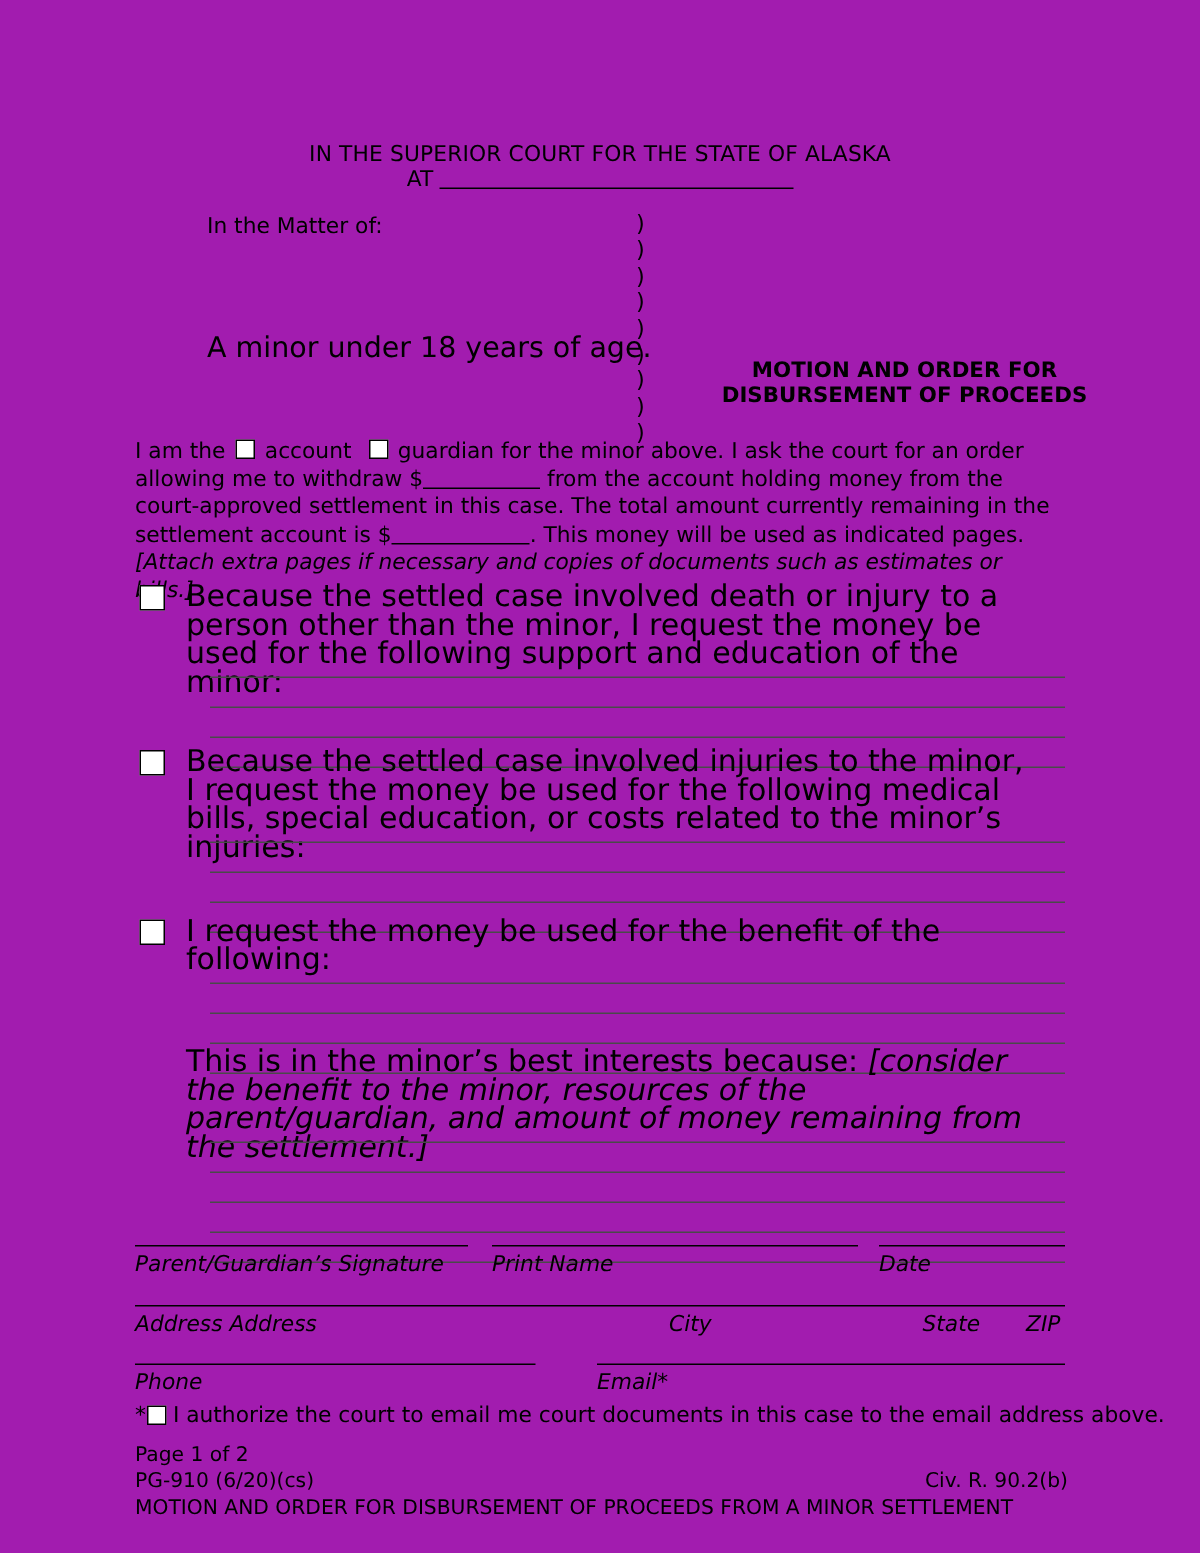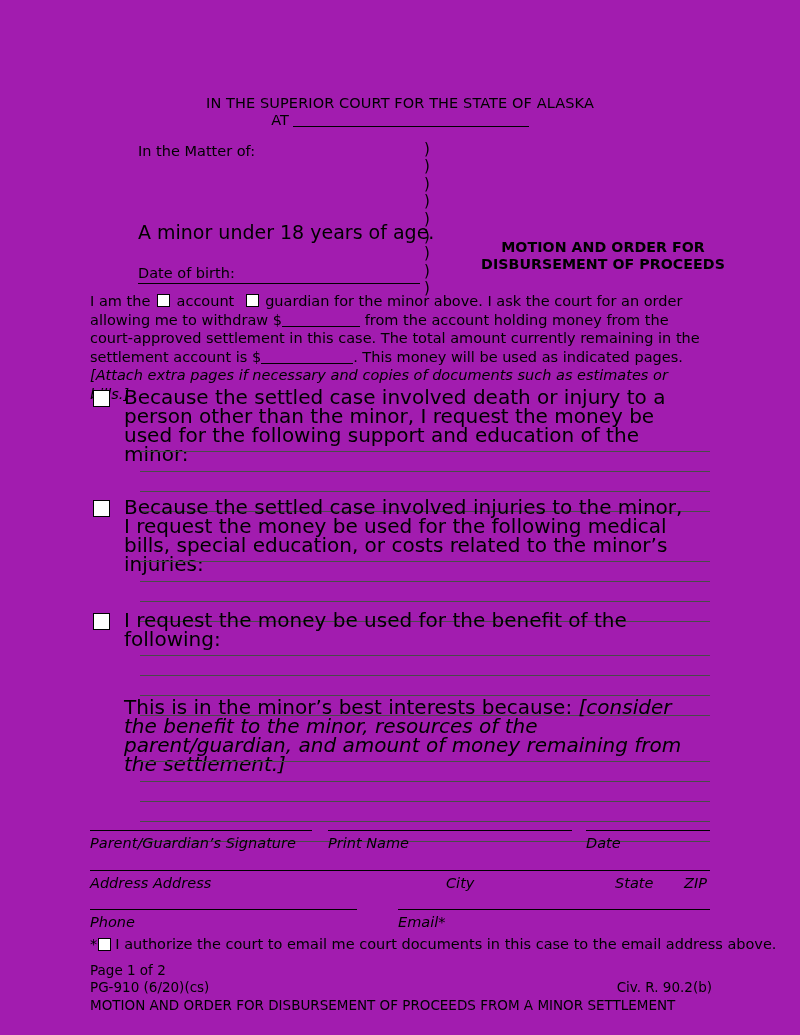--- a/index.html
+++ b/index.html
@@ -204,24 +204,20 @@
 
     <div class="court-head">IN THE SUPERIOR COURT FOR THE STATE OF ALASKA</div>
     <div class="court-at">
       <span class="at-label">AT</span><span class="at-rule"></span>
     </div>
 
     <div class="caption">
       <div class="matter-of">In the Matter of:</div>
       <div class="minor-line">A minor under 18 years of age.</div>
 
-      <div class="dob-wrap">
-        <span class="dob-label">Date of birth:</span>
-        <div class="dob-rule"></div>
-      </div>
 
       <div class="paren-col">
         <span>)</span>
         <span>)</span>
         <span>)</span>
         <span>)</span>
         <span>)</span>
         <span>)</span>
         <span>)</span>
         <span>)</span>

